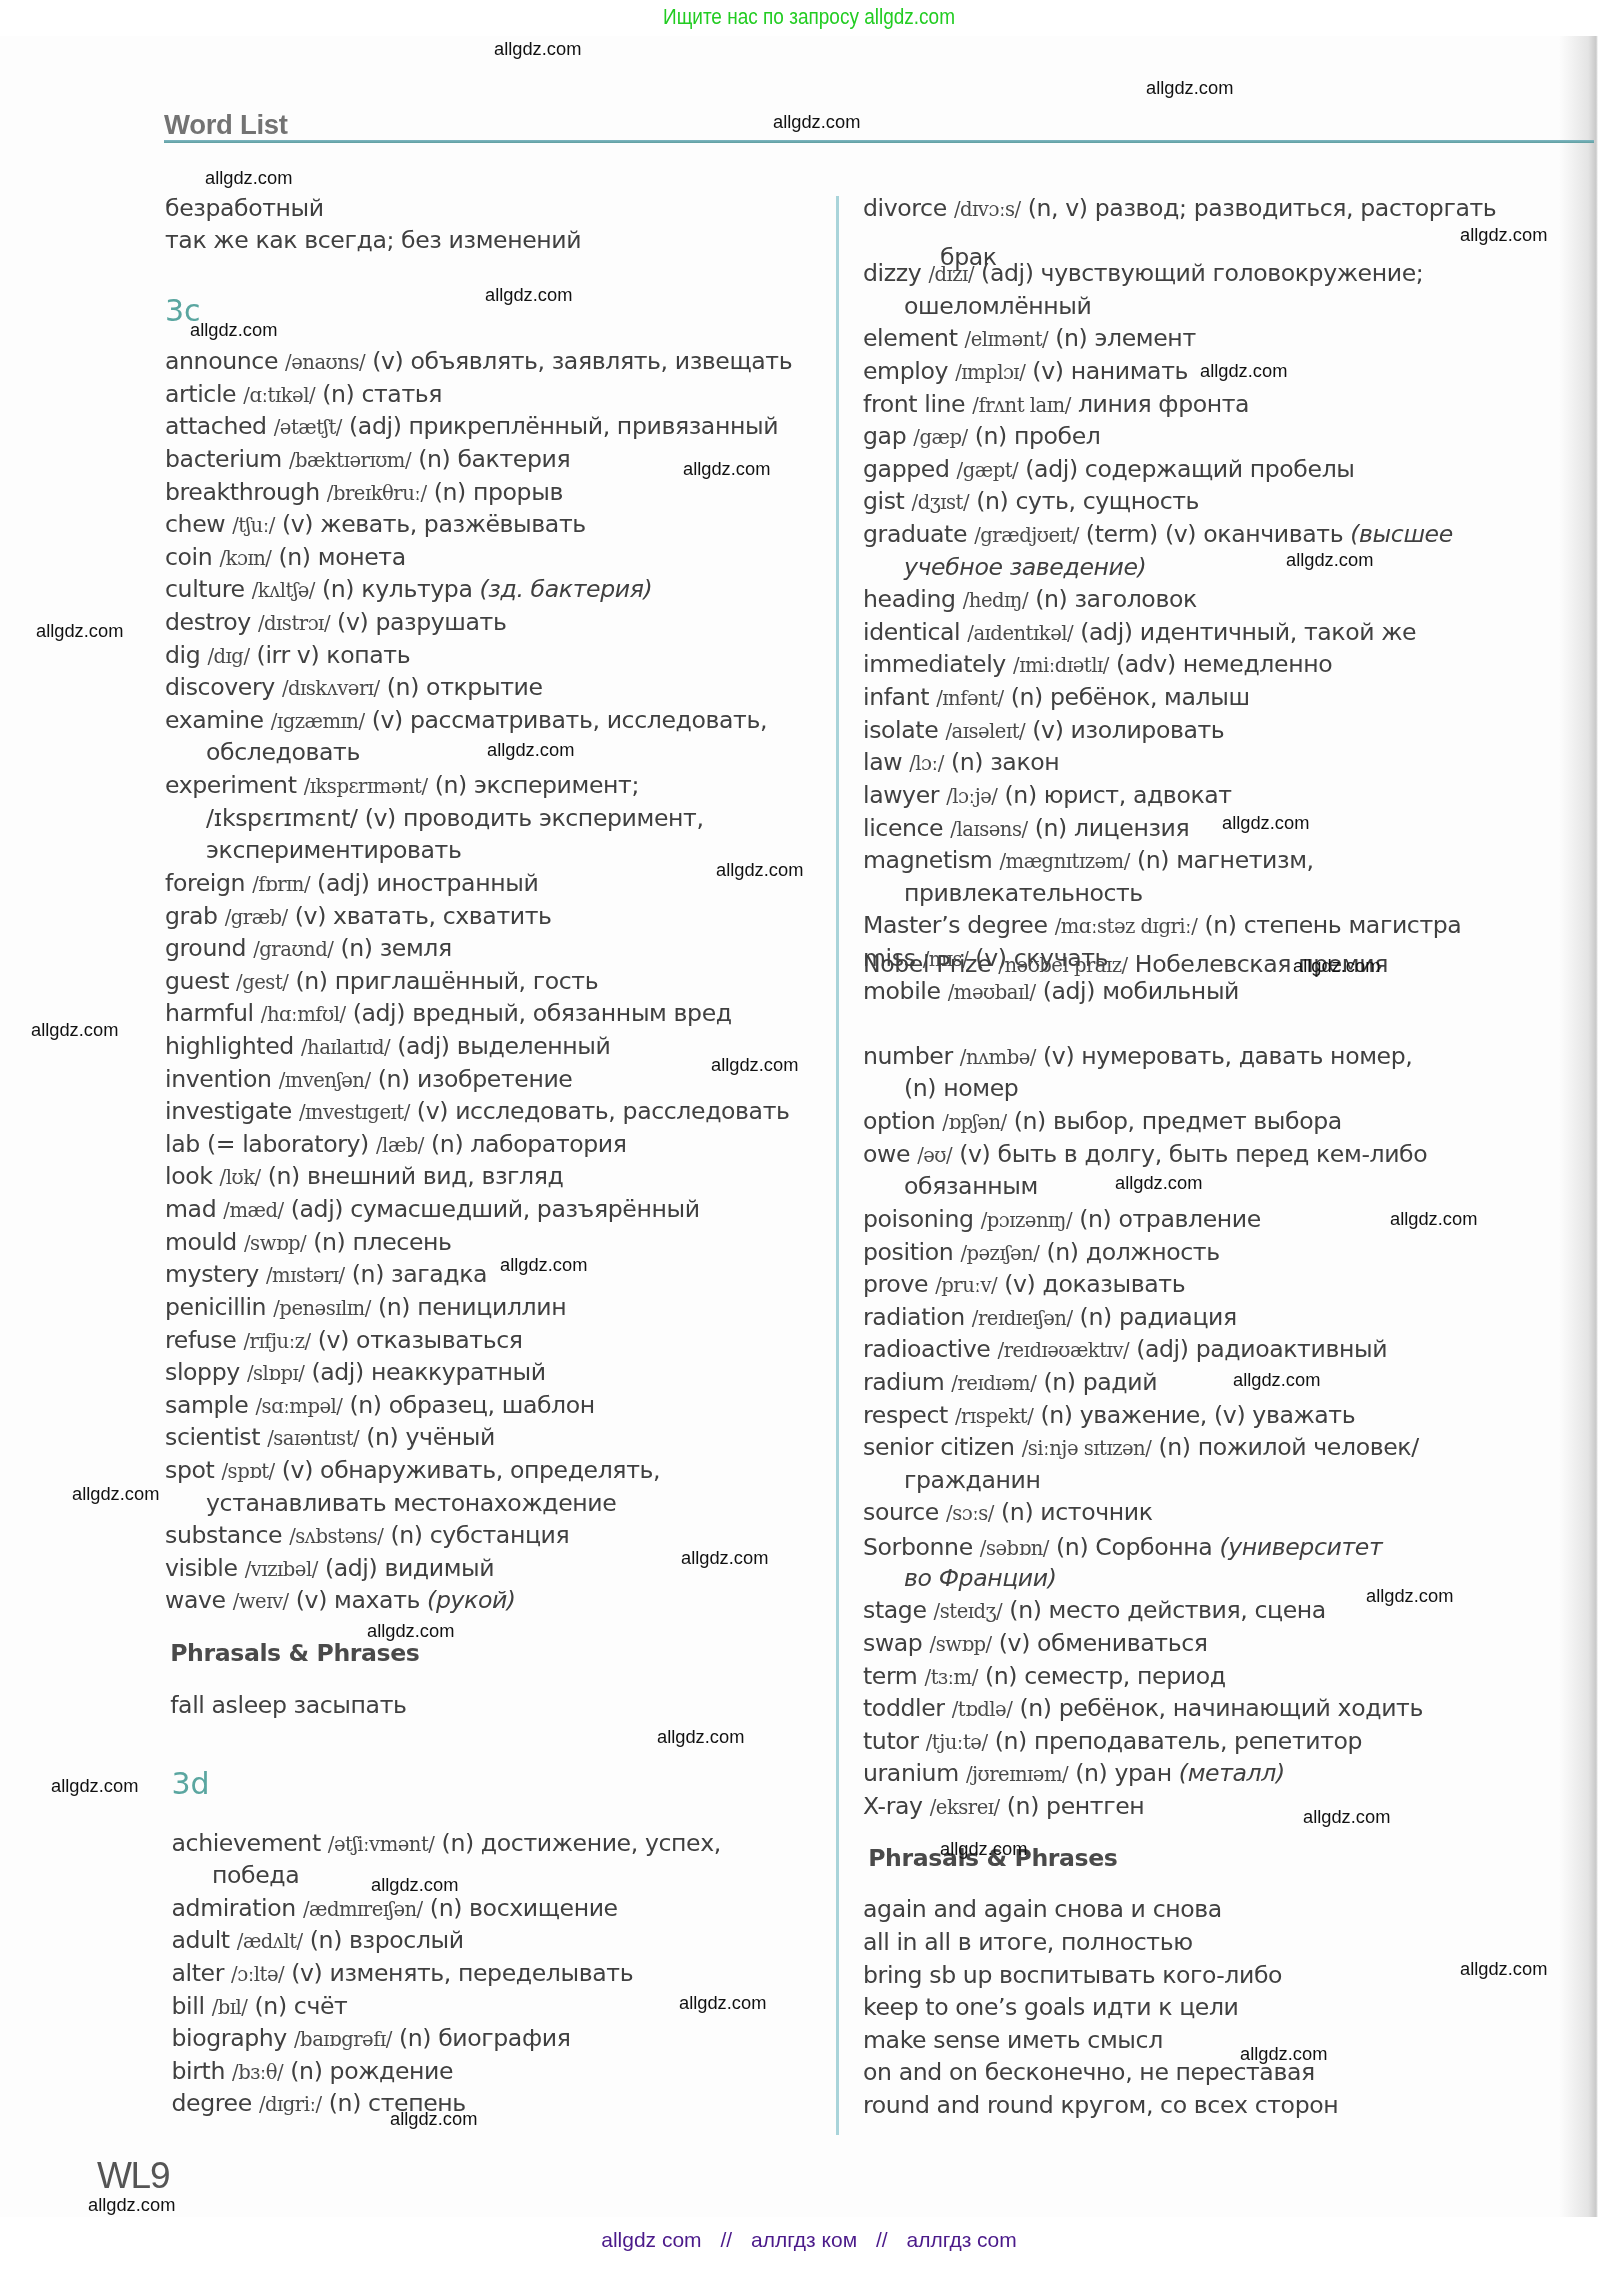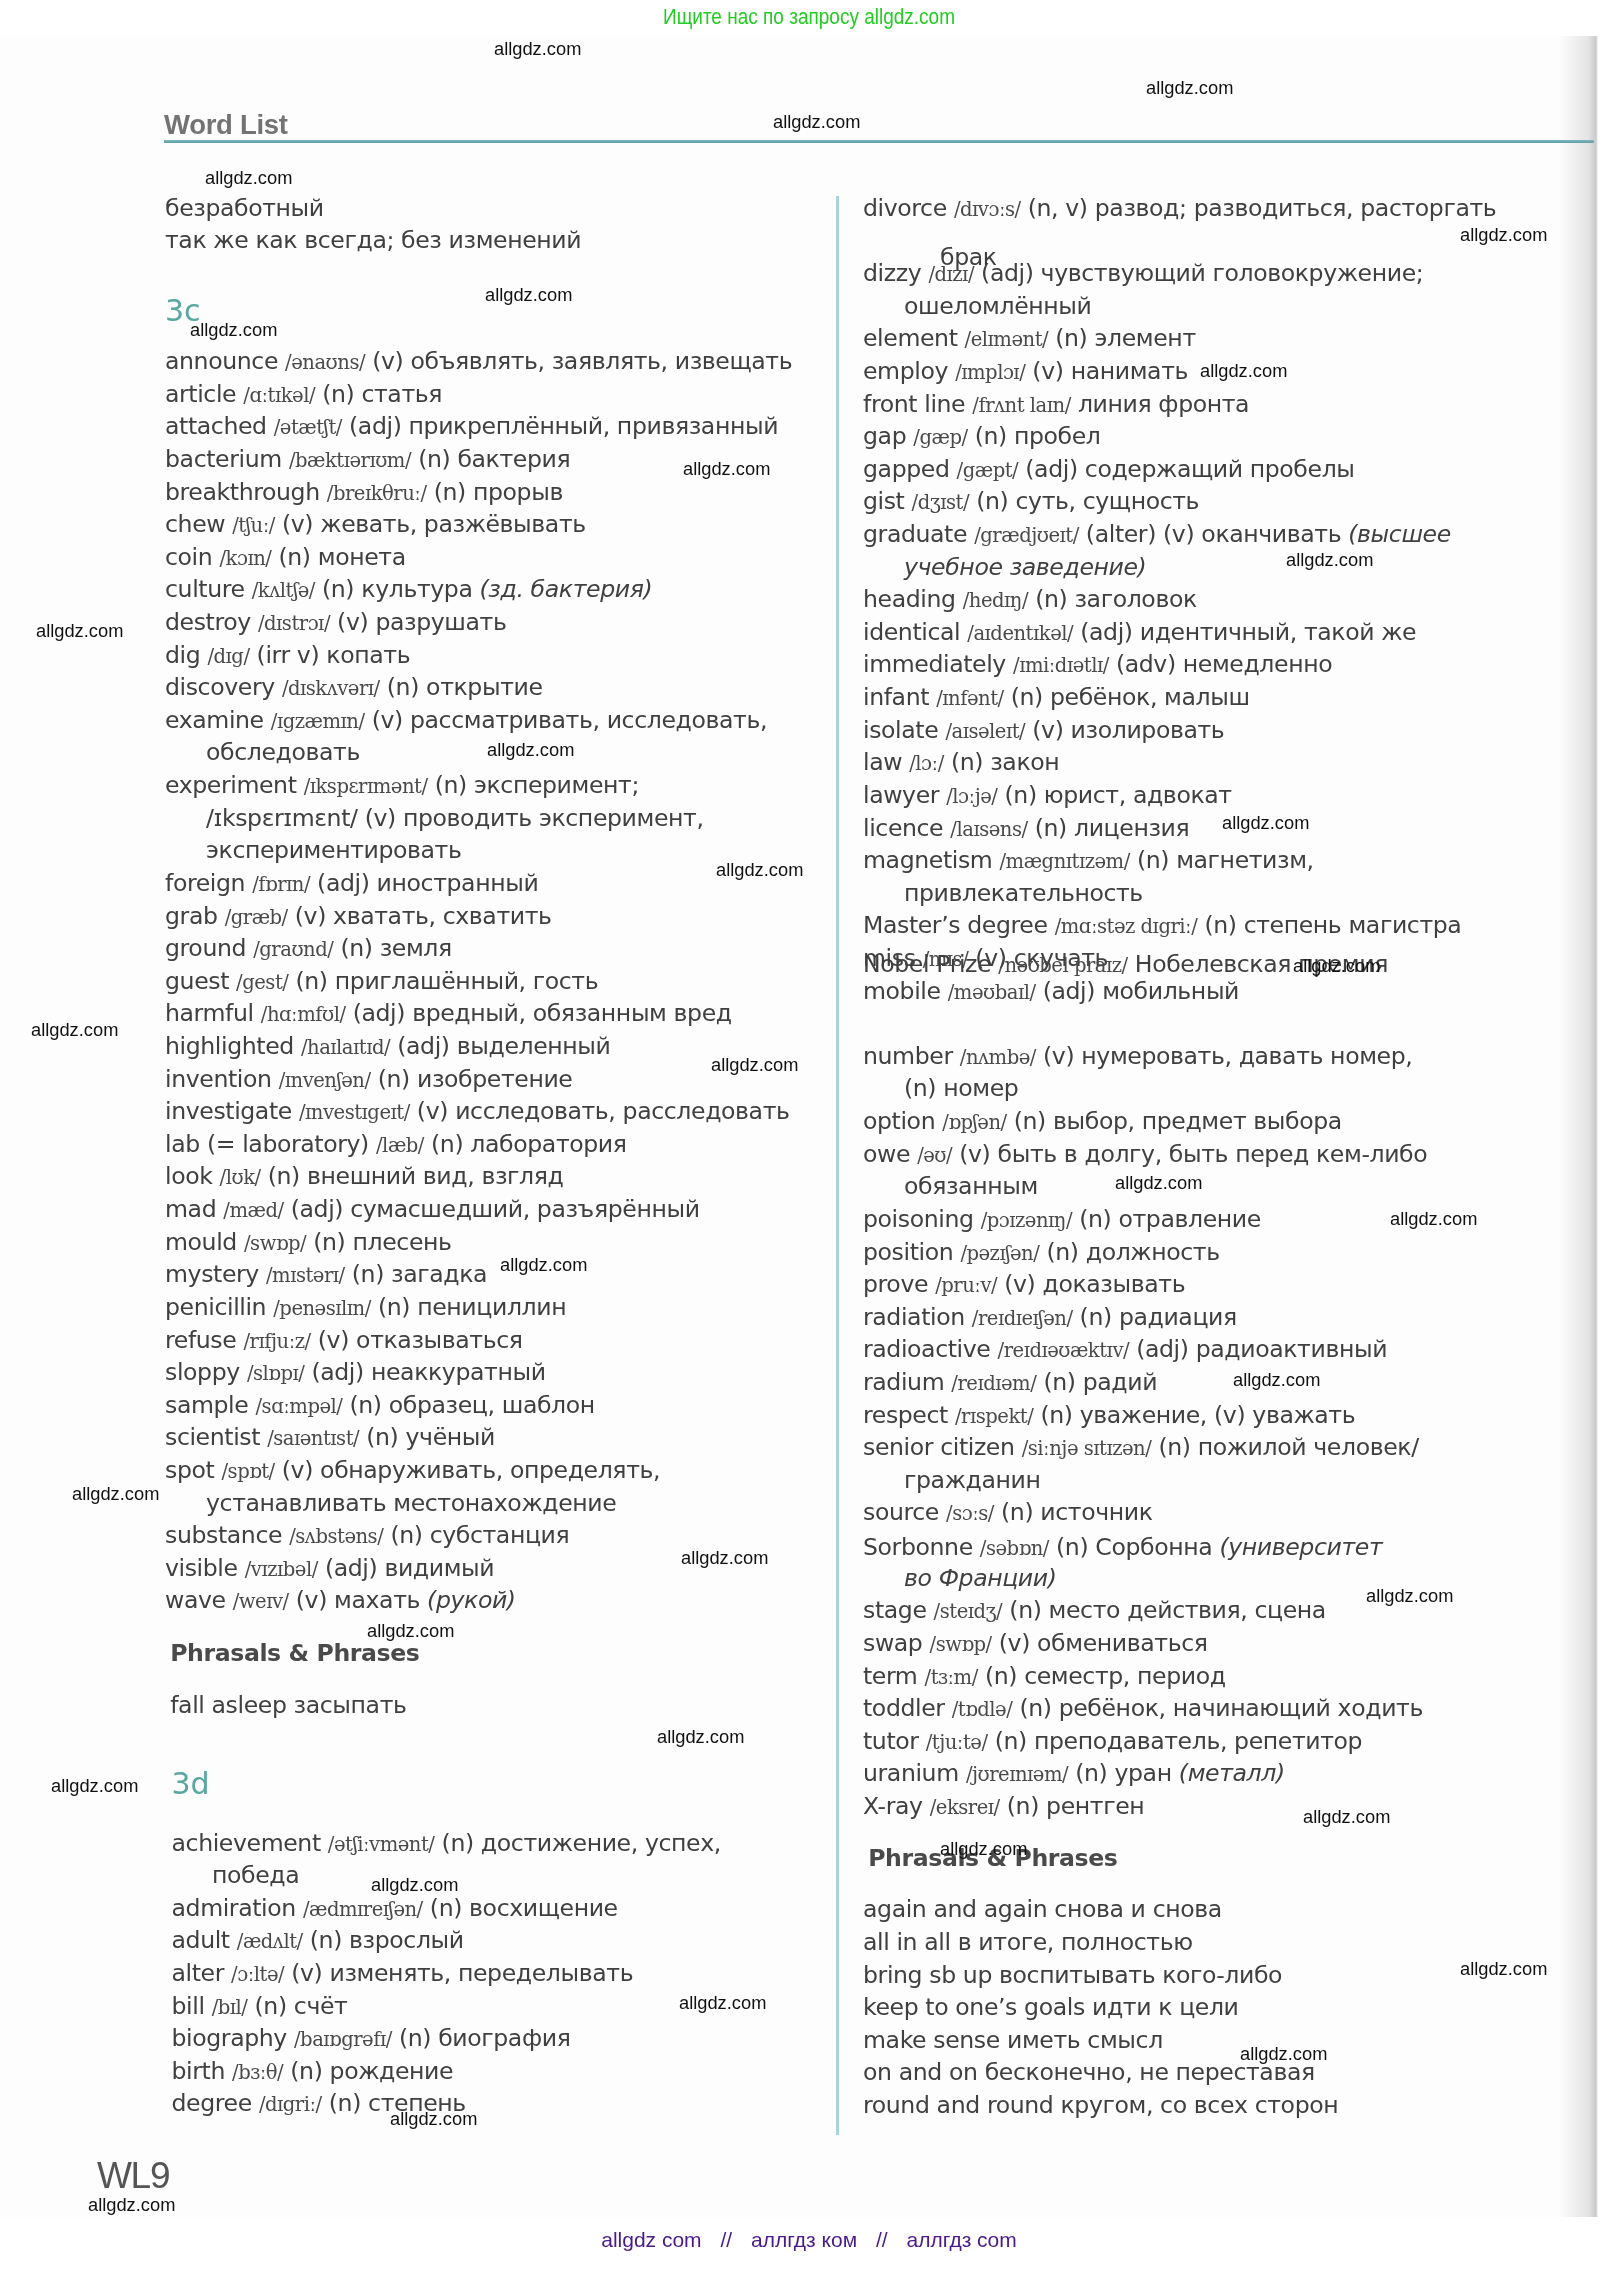--- a/index.html
+++ b/index.html
@@ -146,21 +146,21 @@
     <div class="line" style="top: 194px;"><span class="word">divorce</span> <span class="ipa">/dɪvɔːs/</span> <span class="pos">(n, v)</span> <span class="trans">развод; разводиться, расторгать</span></div>
     <div class="line indent" style="top: 243px; margin-left: 36px;">брак</div>
     <div class="line" style="top: 259px;"><span class="word">dizzy</span> <span class="ipa">/dɪzɪ/</span> <span class="pos">(adj)</span> <span class="trans">чувствующий головокружение;</span></div>
     <div class="line indent" style="top: 292px;">ошеломлённый</div>
     <div class="line" style="top: 324px;"><span class="word">element</span> <span class="ipa">/elɪmənt/</span> <span class="pos">(n)</span> <span class="trans">элемент</span></div>
     <div class="line" style="top: 357px;"><span class="word">employ</span> <span class="ipa">/ɪmplɔɪ/</span> <span class="pos">(v)</span> <span class="trans">нанимать</span></div>
     <div class="line" style="top: 390px;"><span class="word">front line</span> <span class="ipa">/frʌnt laɪn/</span> <span class="trans">линия фронта</span></div>
     <div class="line" style="top: 422px;"><span class="word">gap</span> <span class="ipa">/gæp/</span> <span class="pos">(n)</span> <span class="trans">пробел</span></div>
     <div class="line" style="top: 455px;"><span class="word">gapped</span> <span class="ipa">/gæpt/</span> <span class="pos">(adj)</span> <span class="trans">содержащий пробелы</span></div>
     <div class="line" style="top: 487px;"><span class="word">gist</span> <span class="ipa">/dʒɪst/</span> <span class="pos">(n)</span> <span class="trans">суть, сущность</span></div>
-    <div class="line" style="top: 520px;"><span class="word">graduate</span> <span class="ipa">/grædjʊeɪt/</span> <span class="pos">(alter) (v)</span> <span class="trans">оканчивать</span> <span class="note">(высшее</span></div>
+    <div class="line" style="top: 520px;"><span class="word">graduate</span> <span class="ipa">/grædjʊeɪt/</span> <span class="pos">(term) (v)</span> <span class="trans">оканчивать</span> <span class="note">(высшее</span></div>
     <div class="line indent note" style="top: 553px;">учебное заведение)</div>
     <div class="line" style="top: 585px;"><span class="word">heading</span> <span class="ipa">/hedɪŋ/</span> <span class="pos">(n)</span> <span class="trans">заголовок</span></div>
     <div class="line" style="top: 618px;"><span class="word">identical</span> <span class="ipa">/aɪdentɪkəl/</span> <span class="pos">(adj)</span> <span class="trans">идентичный, такой же</span></div>
     <div class="line" style="top: 650px;"><span class="word">immediately</span> <span class="ipa">/ɪmiːdɪətlɪ/</span> <span class="pos">(adv)</span> <span class="trans">немедленно</span></div>
     <div class="line" style="top: 683px;"><span class="word">infant</span> <span class="ipa">/ɪnfənt/</span> <span class="pos">(n)</span> <span class="trans">ребёнок, малыш</span></div>
     <div class="line" style="top: 716px;"><span class="word">isolate</span> <span class="ipa">/aɪsəleɪt/</span> <span class="pos">(v)</span> <span class="trans">изолировать</span></div>
     <div class="line" style="top: 748px;"><span class="word">law</span> <span class="ipa">/lɔː/</span> <span class="pos">(n)</span> <span class="trans">закон</span></div>
     <div class="line" style="top: 781px;"><span class="word">lawyer</span> <span class="ipa">/lɔːjə/</span> <span class="pos">(n)</span> <span class="trans">юрист, адвокат</span></div>
     <div class="line" style="top: 814px;"><span class="word">licence</span> <span class="ipa">/laɪsəns/</span> <span class="pos">(n)</span> <span class="trans">лицензия</span></div>
     <div class="line" style="top: 846px;"><span class="word">magnetism</span> <span class="ipa">/mægnɪtɪzəm/</span> <span class="pos">(n)</span> <span class="trans">магнетизм,</span></div>

